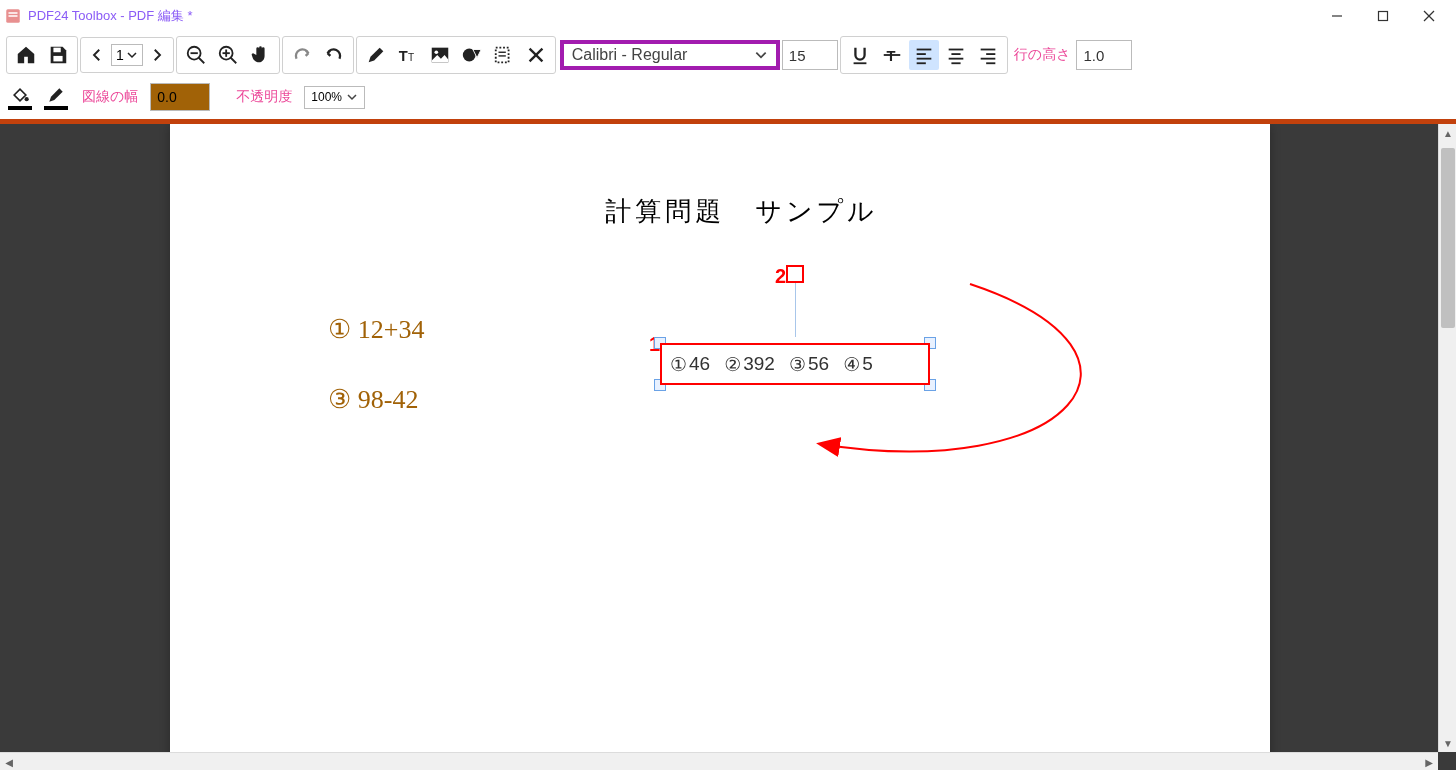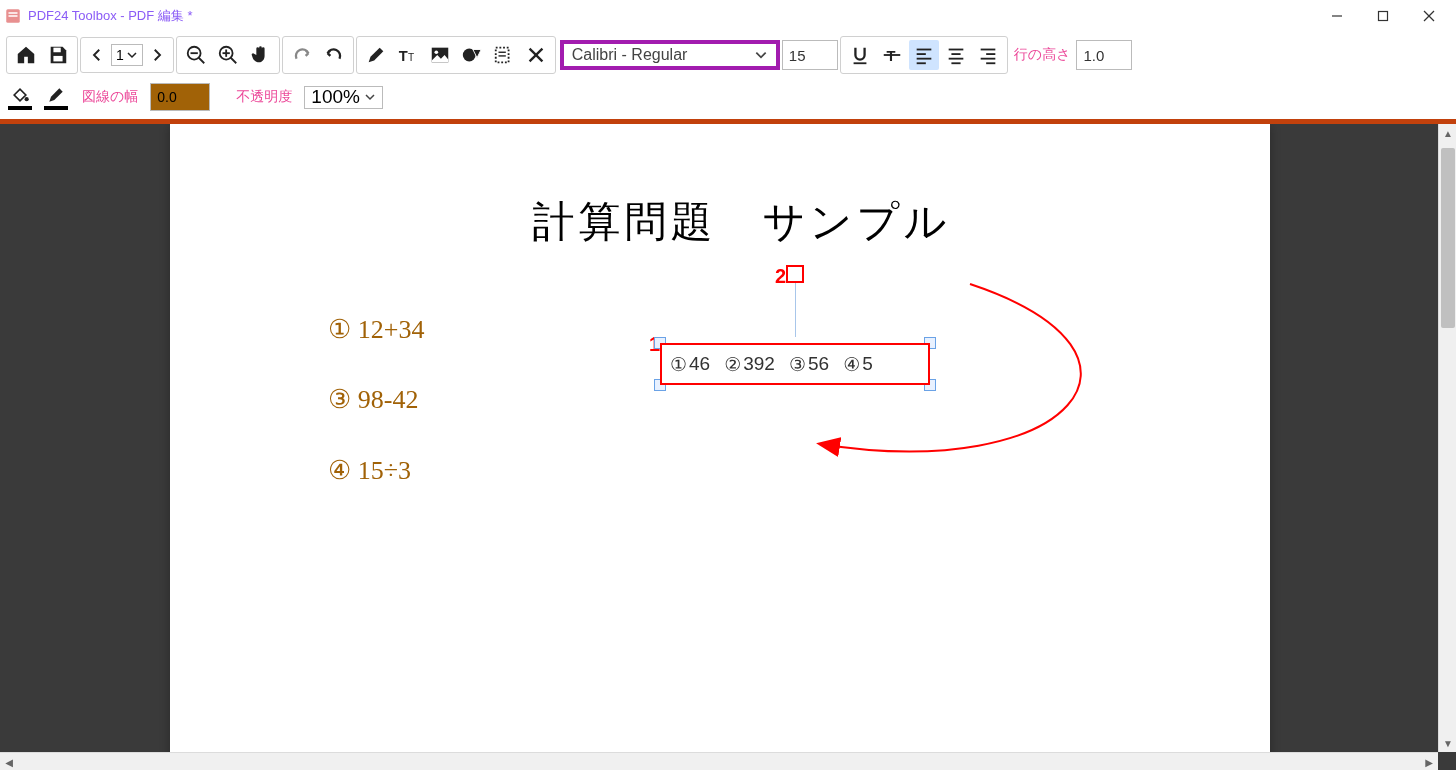--- a/index.html
+++ b/index.html
@@ -149,21 +149,21 @@
   height: 800px;
   background: #fff;
   box-shadow: 0 2px 10px rgba(0,0,0,0.3);
 }
 .doc-title {
   position: absolute;
   top: 70px;
   left: 0; right: 0;
   text-align: center;
   font-family: "MS Mincho", serif;
-  font-size: 42px;
+  font-size: 26px;
   letter-spacing: 4px;
   color: #000;
   padding-left: 43px;
 }
 .problems {
   position: absolute;
   top: 175px;
   left: 158px;
   font-family: "MS Mincho", serif;
   font-size: 26px;
@@ -241,21 +241,21 @@
   width: 60px;
   padding: 0 6px;
   font-size: 14px;
   background: #a16207;
   display:flex; align-items:center;
 }
 .opacity-select {
   border: 1px solid #bbb;
   height: 23px;
   padding: 0 6px;
-  font-size: 19px;
+  font-size: 12px;
   background: #fff;
   display:flex; align-items:center; gap:4px;
 }
 .fill-btn, .stroke-btn {
   display:flex; flex-direction:column; align-items:center;
   width: 28px; cursor:pointer;
 }
 .color-bar { width: 24px; height: 4px; background:#000; margin-top:1px;}
 </style>
 </head>
@@ -476,21 +476,20 @@
       </svg>
   </div>
 </div>
 
 <div class="canvas-area">
   <div class="page">
     <div class="doc-title">計算問題　サンプル</div>
     <div class="problems">
       <div class="row">① 12+34</div>
       <div class="row">③ 98-42</div>
-      <div class="row">④ 15÷3</div>
     </div>
 
     <div class="annot-num annot-1">1</div>
     <div class="annot-num annot-2">2</div>
 
     <div class="text-box-wrap">
       <div class="rot-line"></div>
       <div class="rot-handle"></div>
       <div class="sel-handle sel-h-tl"></div>
       <div class="sel-handle sel-h-tr"></div>

